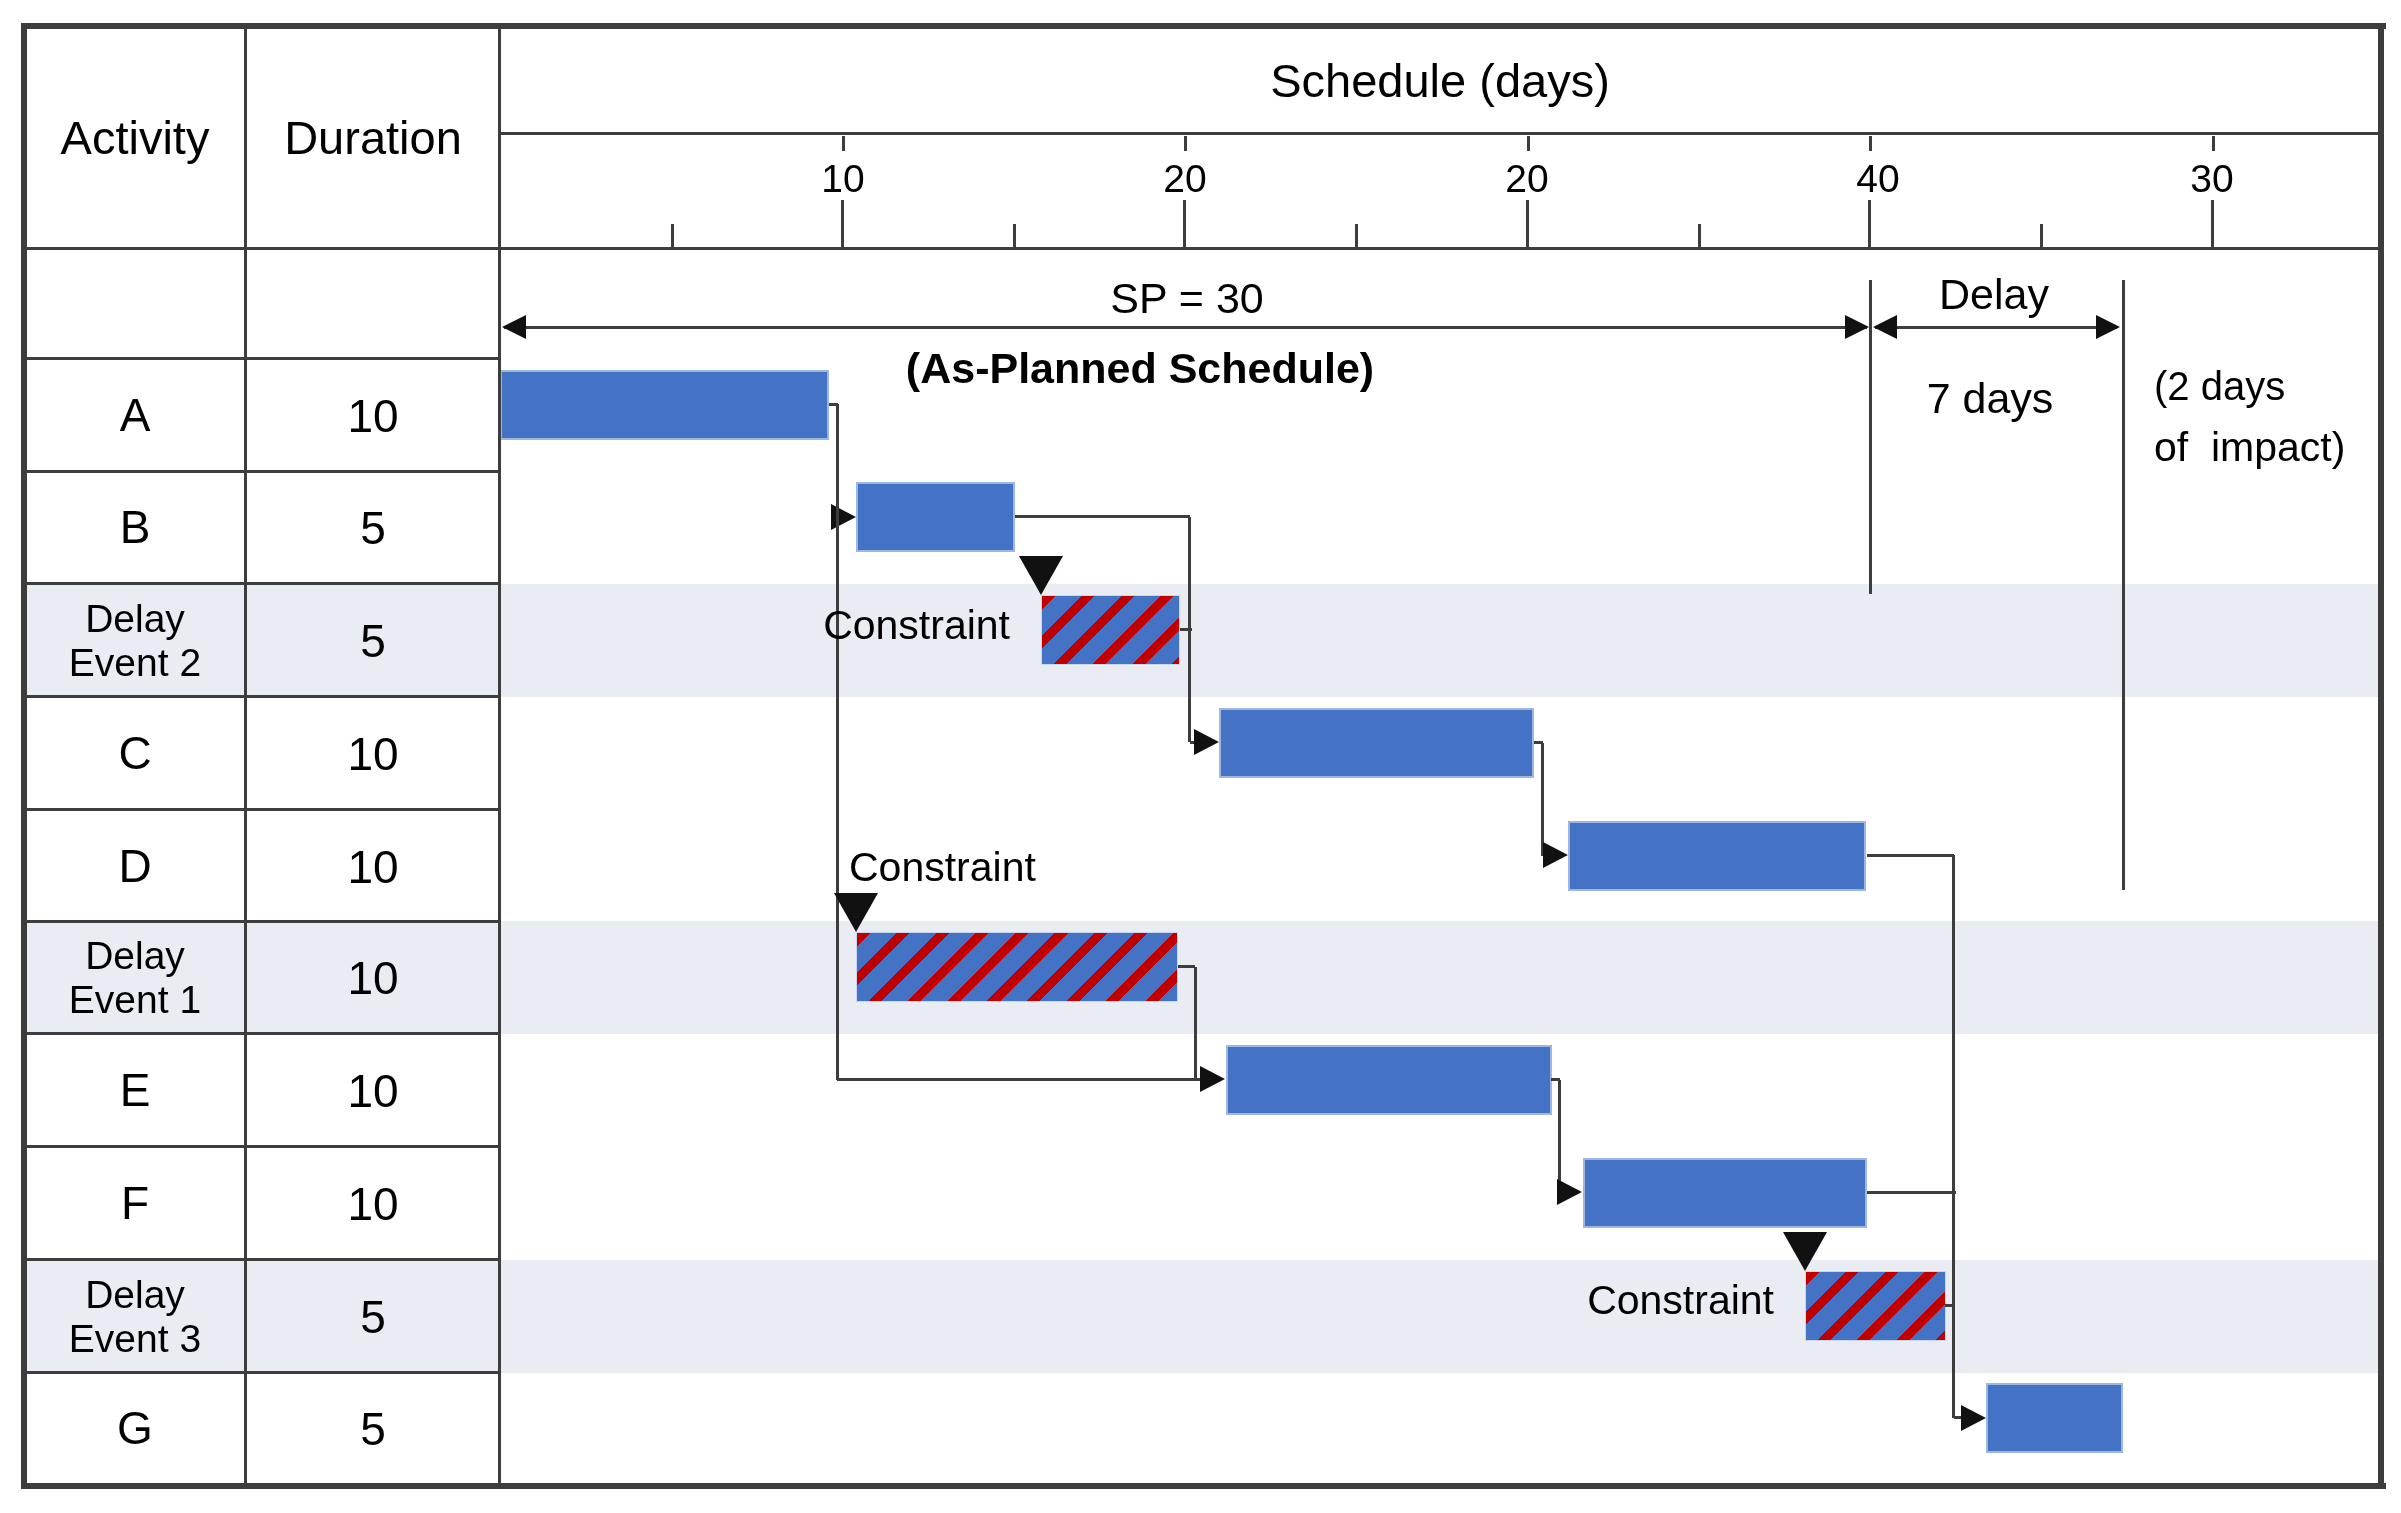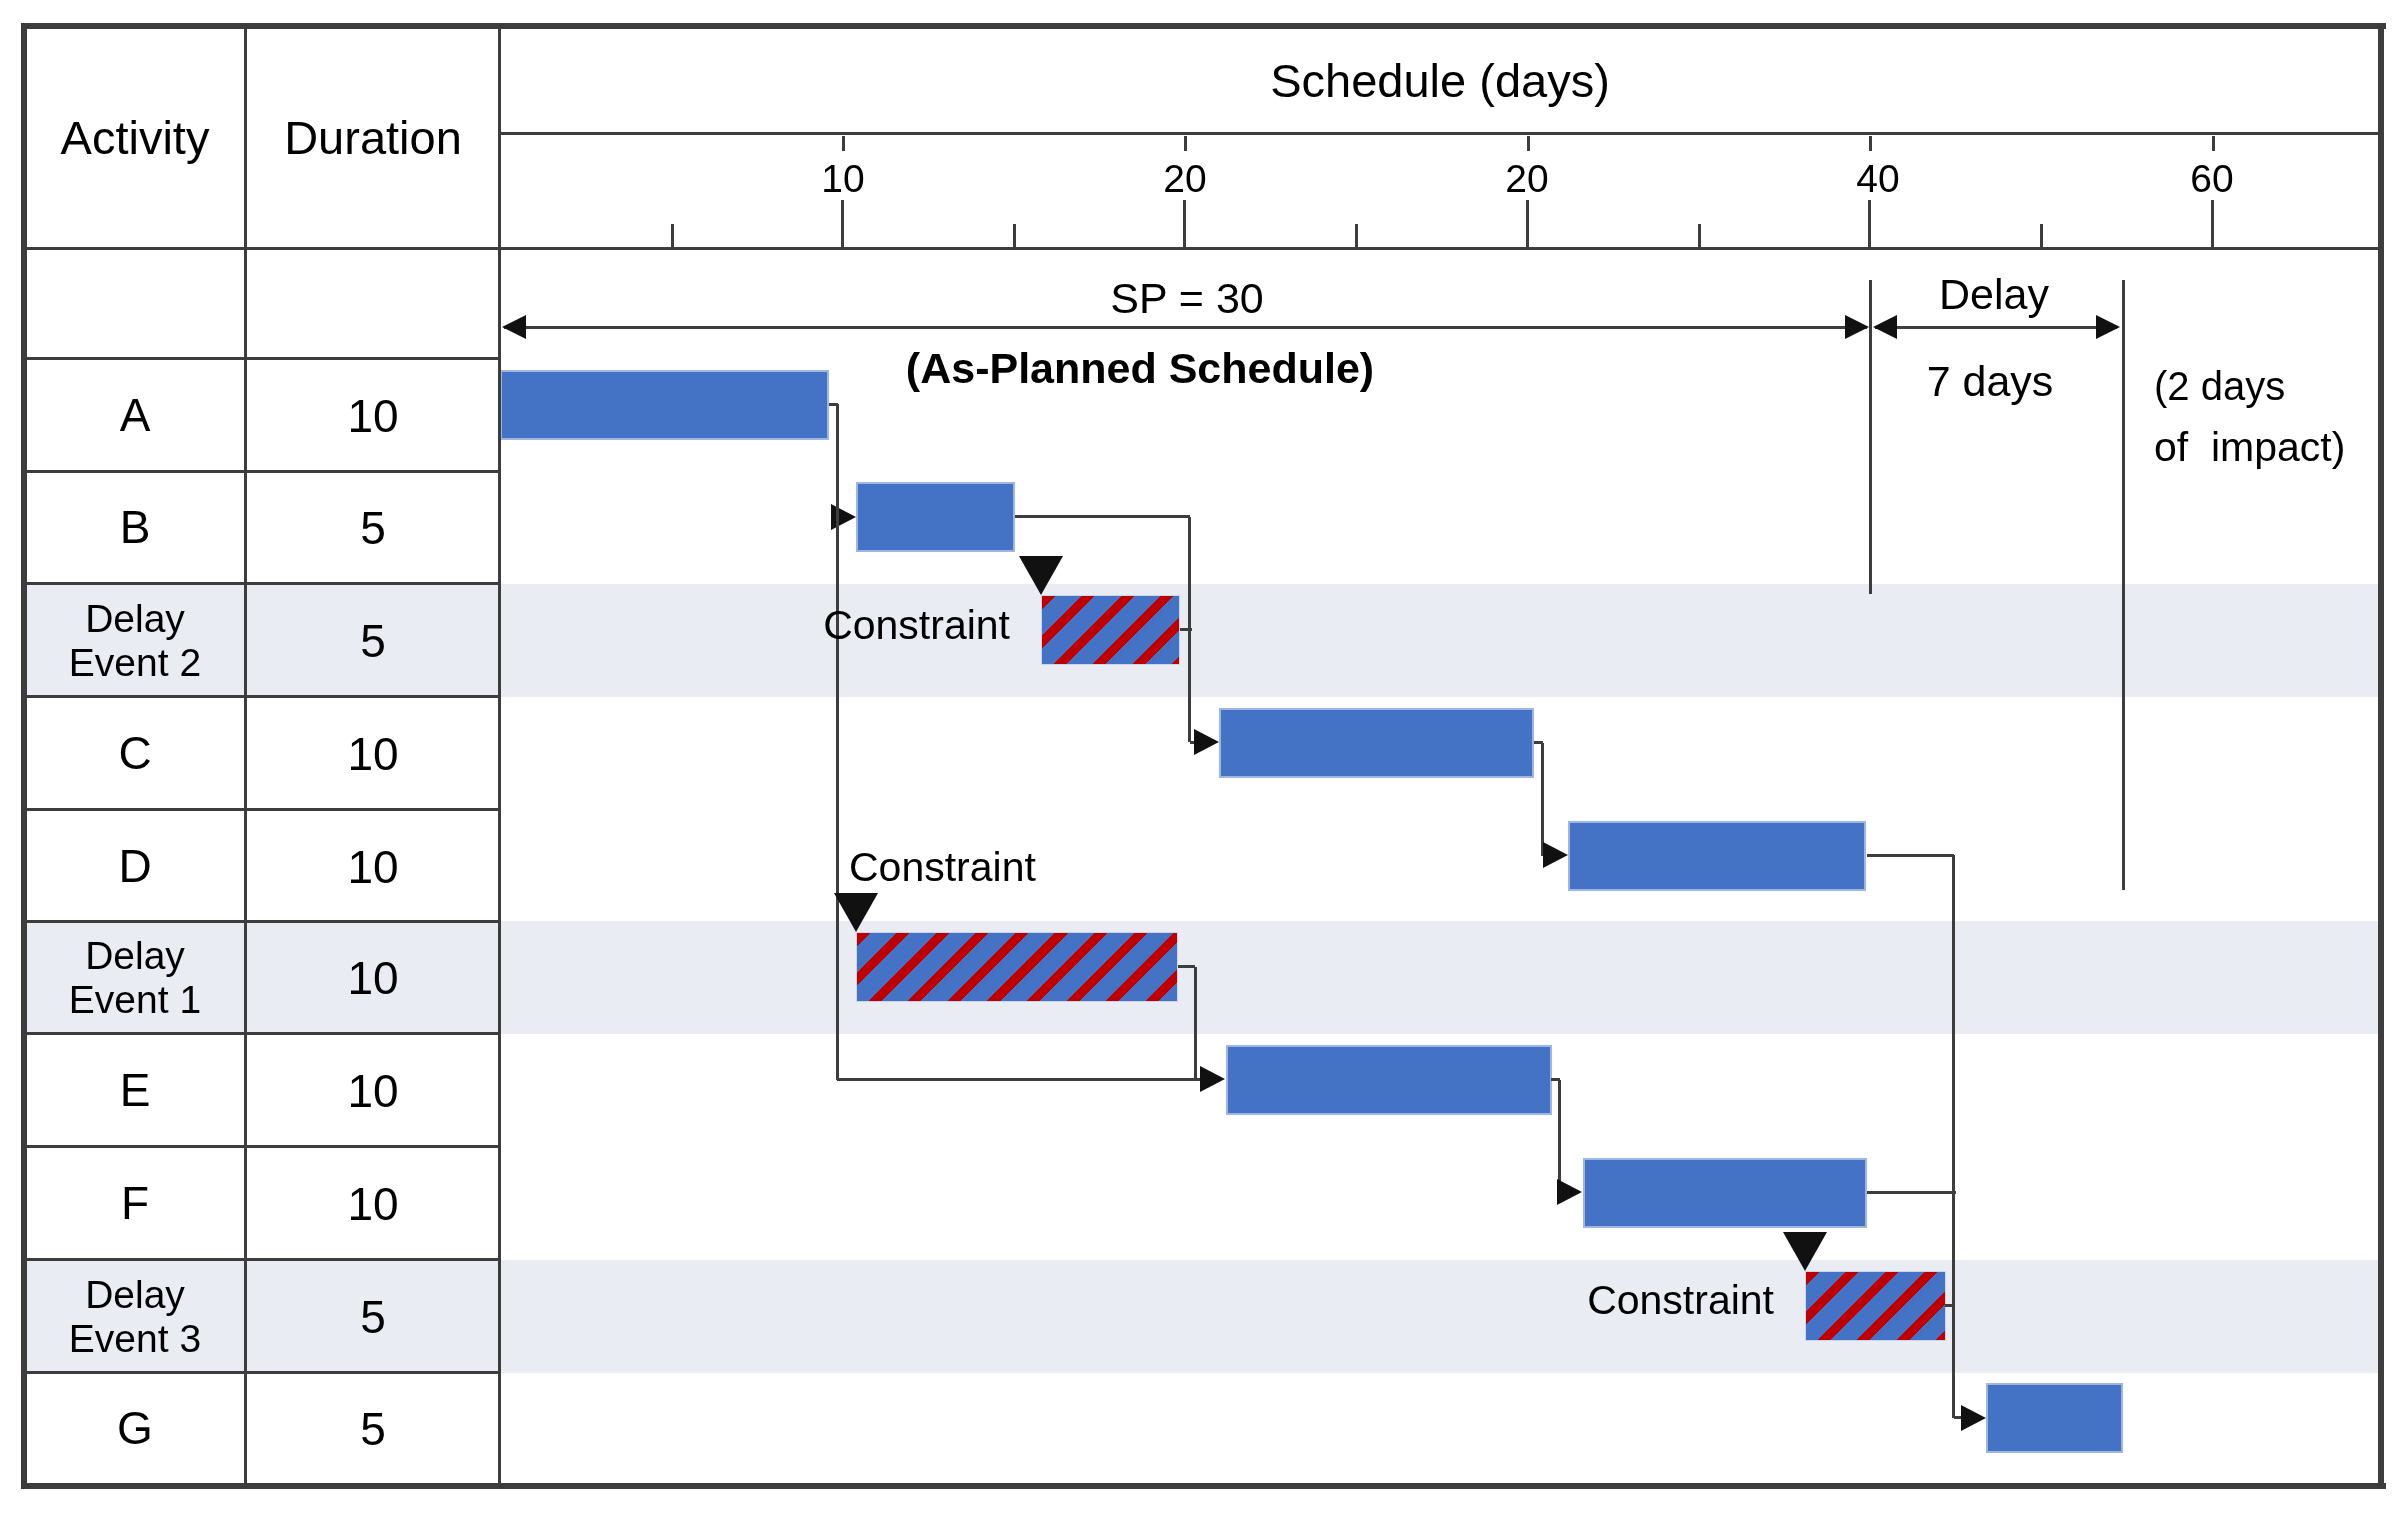--- a/index.html
+++ b/index.html
@@ -15,21 +15,21 @@
 
 <div id="stage">
 
   <div class="t c" style="left:1440px;top:80px;font-size:47px;">Schedule (days)</div>
   <div class="t c" style="left:135px;top:137px;font-size:47px;">Activity</div>
   <div class="t c" style="left:373px;top:137px;font-size:47px;">Duration</div>
 
   <div class="t c" style="left:1187px;top:298px;font-size:43px;">SP = 30</div>
   <div class="t c" style="left:1140px;top:368px;font-size:43px;font-weight:bold;">(As-Planned Schedule)</div>
   <div class="t c" style="left:1994px;top:294px;font-size:43px;">Delay</div>
-  <div class="t c" style="left:1990px;top:381px;font-size:43px;">7 days</div>
+  <div class="t c" style="left:1990px;top:398px;font-size:43px;">7 days</div>
   <div class="t" style="left:2154px;top:364px;font-size:40px;">(2 days</div>
   <div class="t" style="left:2154px;top:424px;font-size:41px;">of  impact)</div>
 <div class="abs" style="left: 27px; top: 584px; width: 2351px; height: 113px; background: rgb(233, 237, 243);"></div>
     <div class="abs" style="left: 27px; top: 921px; width: 2351px; height: 113px; background: rgb(233, 237, 243);"></div>
     <div class="abs" style="left: 27px; top: 1260px; width: 2351px; height: 113px; background: rgb(233, 237, 243);"></div>
     <div class="abs cell" style="left: 24px; top: 246px; width: 222px; height: 113px; font-size: 46px; line-height: 1.12; white-space: pre-line;"></div>
     <div class="abs cell" style="left: 246px; top: 246px; width: 254px; height: 113px; font-size: 46px;"></div>
     <div class="abs cell" style="left: 24px; top: 359px; width: 222px; height: 113px; font-size: 46px; line-height: 1.12; white-space: pre-line;">A</div>
     <div class="abs cell" style="left: 246px; top: 359px; width: 254px; height: 113px; font-size: 46px;">10</div>
     <div class="abs cell" style="left: 24px; top: 471px; width: 222px; height: 113px; font-size: 46px; line-height: 1.12; white-space: pre-line;">B</div>
@@ -88,21 +88,21 @@
     <div class="abs" style="left: 1183px; top: 200px; width: 3.4px; height: 50px; background: rgb(61, 61, 61);"></div>
     <div class="abs t c" style="left: 1185px; top: 179px; font-size: 39px; position: absolute;">20</div>
     <div class="abs" style="left: 1527px; top: 136px; width: 2.5px; height: 15.3px; background: rgb(61, 61, 61);"></div>
     <div class="abs" style="left: 1526px; top: 200px; width: 3.4px; height: 50px; background: rgb(61, 61, 61);"></div>
     <div class="abs t c" style="left: 1527px; top: 179px; font-size: 39px; position: absolute;">20</div>
     <div class="abs" style="left: 1869px; top: 136px; width: 2.5px; height: 15.3px; background: rgb(61, 61, 61);"></div>
     <div class="abs" style="left: 1868px; top: 200px; width: 3.4px; height: 50px; background: rgb(61, 61, 61);"></div>
     <div class="abs t c" style="left: 1870px; top: 179px; font-size: 39px; position: absolute; margin-left: 8px;">40</div>
     <div class="abs" style="left: 2212px; top: 136px; width: 2.5px; height: 15.3px; background: rgb(61, 61, 61);"></div>
     <div class="abs" style="left: 2211px; top: 200px; width: 3.4px; height: 50px; background: rgb(61, 61, 61);"></div>
-    <div class="abs t c" style="left: 2212px; top: 179px; font-size: 39px; position: absolute;">60</div>
+    <div class="abs t c" style="left: 2212px; top: 179px; font-size: 39px; position: absolute;">30</div>
     <div class="abs" style="left: 671px; top: 224px; width: 2.5px; height: 26px; background: rgb(61, 61, 61);"></div>
     <div class="abs" style="left: 1013px; top: 224px; width: 2.5px; height: 26px; background: rgb(61, 61, 61);"></div>
     <div class="abs" style="left: 1355px; top: 224px; width: 2.5px; height: 26px; background: rgb(61, 61, 61);"></div>
     <div class="abs" style="left: 1698px; top: 224px; width: 2.5px; height: 26px; background: rgb(61, 61, 61);"></div>
     <div class="abs" style="left: 2040px; top: 224px; width: 2.5px; height: 26px; background: rgb(61, 61, 61);"></div>
     <div class="abs" style="left: 829px; top: 403px; width: 8.5px; height: 3.4px; background: rgb(61, 61, 61);"></div>
     <div class="abs" style="left: 836px; top: 404px; width: 3.4px; height: 113px; background: rgb(61, 61, 61);"></div>
     <div class="abs" style="left: 837px; top: 515px; width: 1.7px; height: 3.4px; background: rgb(61, 61, 61);"></div>
     <div class="abs" style="left: 831px; top: 504px; width: 0px; height: 0px; border-top: 13.6px solid transparent; border-bottom: 13.6px solid transparent; border-left: 25.4px solid rgb(17, 17, 17); background: transparent;"></div>
     <div class="abs" style="left: 829px; top: 403px; width: 8.5px; height: 3.4px; background: rgb(61, 61, 61);"></div>

